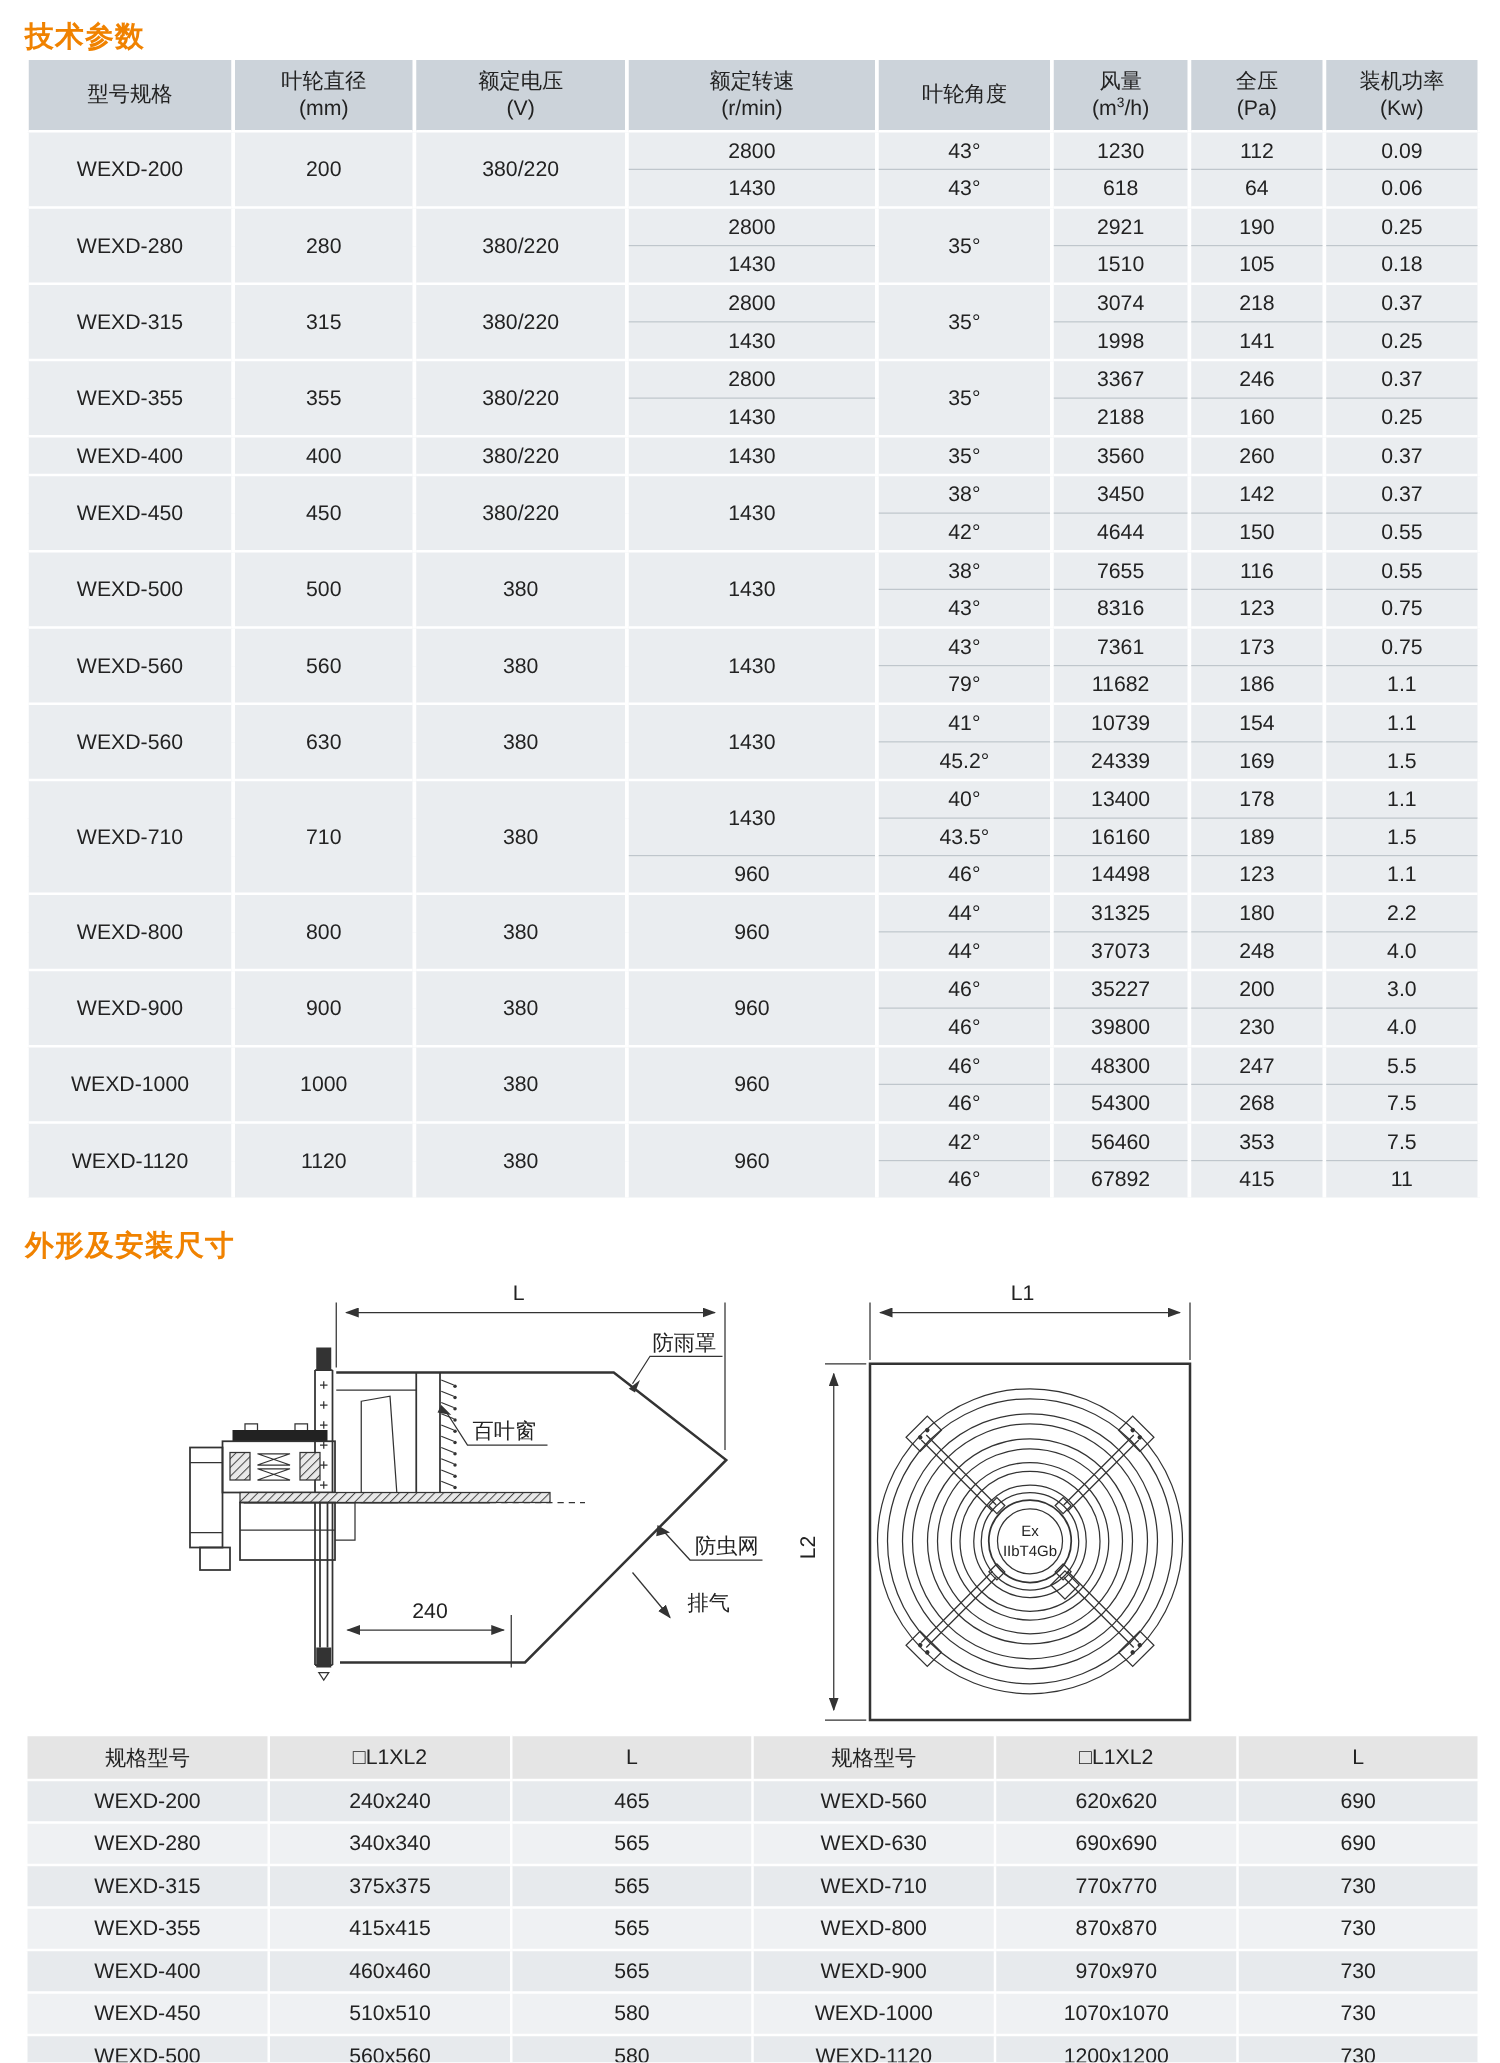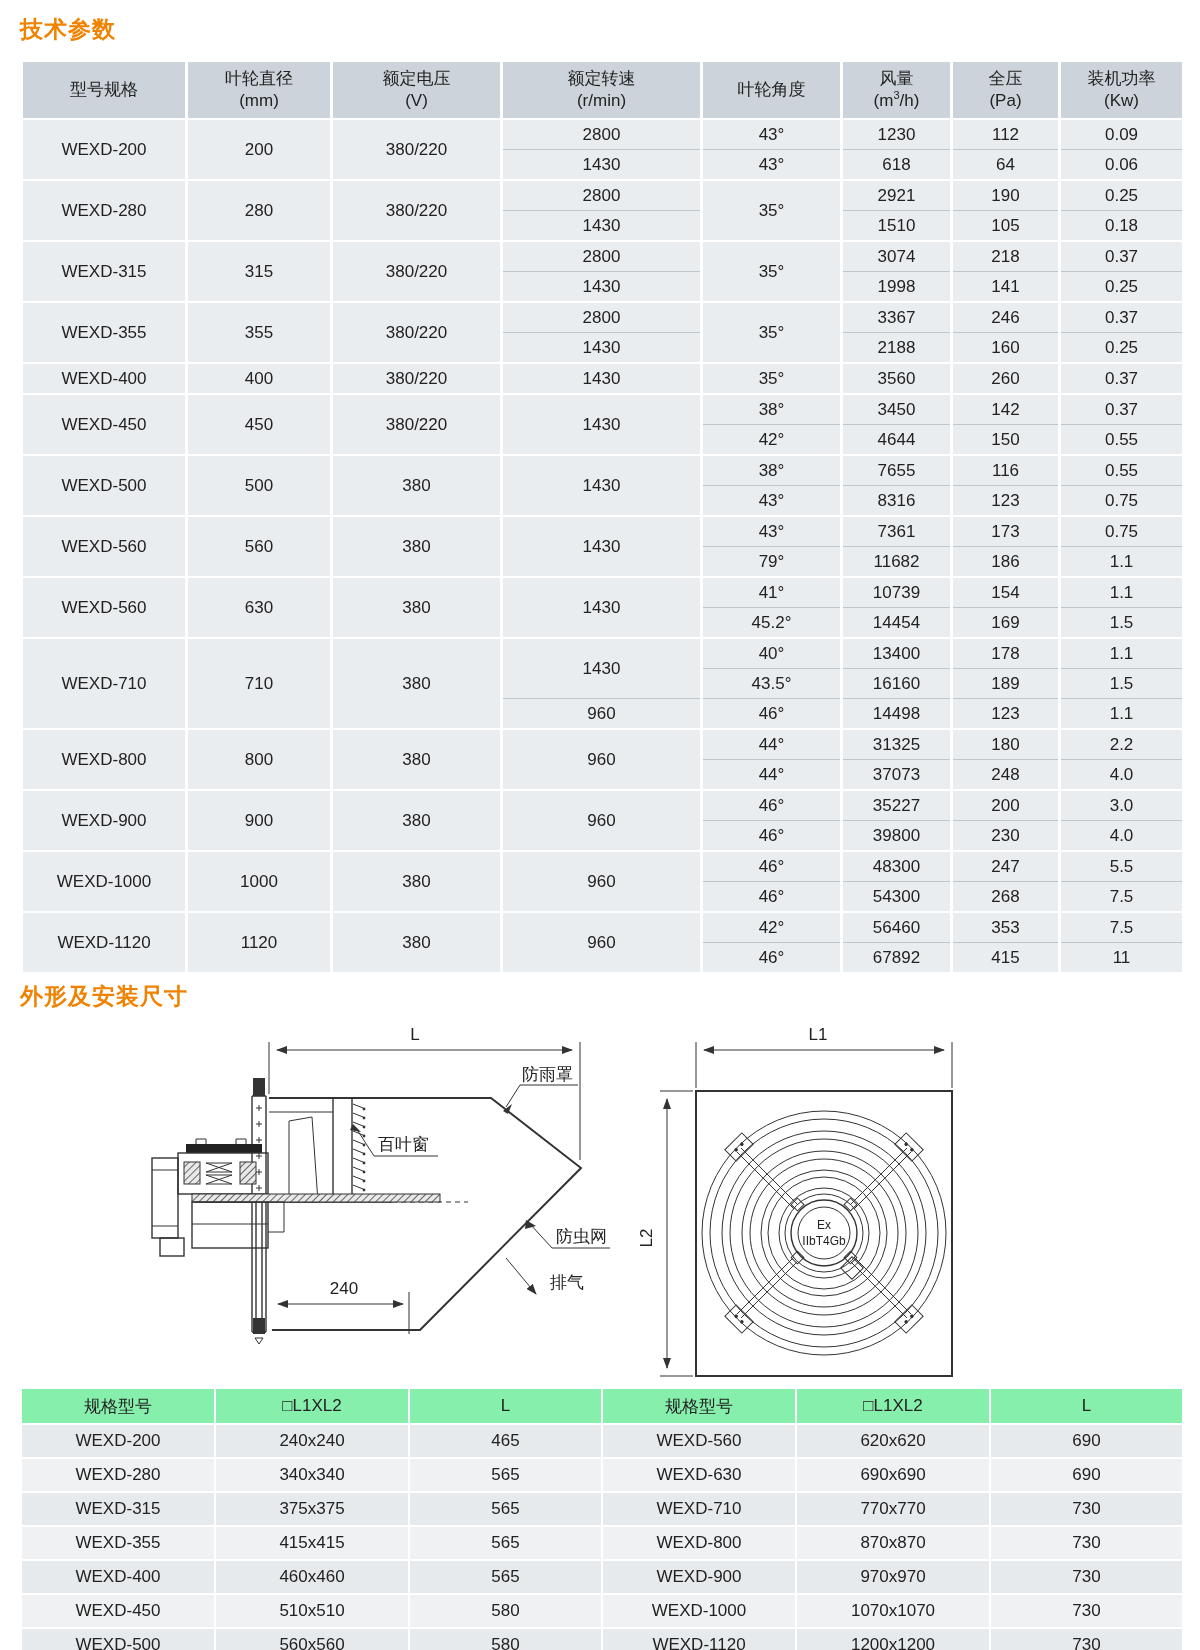--- a/index.html
+++ b/index.html
@@ -4,34 +4,34 @@
 <style>
   html,body{margin:0;padding:0;background:#fff;}
   .page{position:relative;width:1200px;height:1650px;background:#ffffff;
         font-family:"Liberation Sans",sans-serif;color:#222;overflow:hidden;}
   .sec-title{position:absolute;left:20px;font-size:23px;font-weight:bold;color:#f08200;letter-spacing:1px;}
   #specs-title{top:14px;}
   #dims-title{top:961px;margin-top:20px;}
 
   
   table{border-collapse:collapse;table-layout:fixed;}
-  #spec-table{position:absolute;left:20px;top:62px;width:1162px;}
+  #spec-table{position:absolute;left:20px;top:48px;width:1162px;}
   #spec-table th{background:#ccd3da;height:56px;font-size:17px;font-weight:normal;
                  color:#222;border-left:3px solid #fff;border-right:3px solid #fff;
                  text-align:center;vertical-align:middle;line-height:1.3;padding:0;}
   #spec-table td{background:#eaedf0;height:29px;font-size:17px;text-align:center;
                  vertical-align:middle;padding:0;color:#222;
                  border-left:3px solid #fff;border-right:3px solid #fff;}
   #spec-table tr.group-start td{border-top:2px solid #fff;}
   #spec-table tr.sub td{border-top:1px solid #bfc6cc;}
   .sup{font-size:11px;vertical-align:super;line-height:0;}
 
   
   #dim-table{position:absolute;left:20px;top:1387px;width:1162px;}
-  #dim-table th{background:#86efac;height:34px;font-size:17px;font-weight:normal;color:#222;
+  #dim-table th{background:#e5e5e5;height:34px;font-size:17px;font-weight:normal;color:#222;
                 border:2px solid #fff;text-align:center;vertical-align:middle;padding:0;}
   #dim-table td{height:32px;font-size:17px;text-align:center;vertical-align:middle;
                 padding:0;border:2px solid #fff;color:#222;}
   #dim-table tr.alt-a td{background:#e7eaed;}
   #dim-table tr.alt-b td{background:#eff1f3;}
 
   
   #diagrams{position:absolute;left:0;top:1005px;}
   .ln{stroke:#333;fill:none;stroke-width:1.4;}
   .ln2{stroke:#333;fill:none;stroke-width:2;}
@@ -221,21 +221,21 @@
           <td rowspan="2">630</td>
           <td rowspan="2">380</td>
           <td rowspan="2">1430</td>
           <td>41°</td>
           <td>10739</td>
           <td>154</td>
           <td>1.1</td>
         </tr>
         <tr class="sub">
           <td>45.2°</td>
-          <td>14454</td>
+          <td>24339</td>
           <td>169</td>
           <td>1.5</td>
         </tr>
         <tr class="group-start">
           <td rowspan="3">WEXD-710</td>
           <td rowspan="3">710</td>
           <td rowspan="3">380</td>
           <td rowspan="2">1430</td>
           <td>40°</td>
           <td>13400</td>

